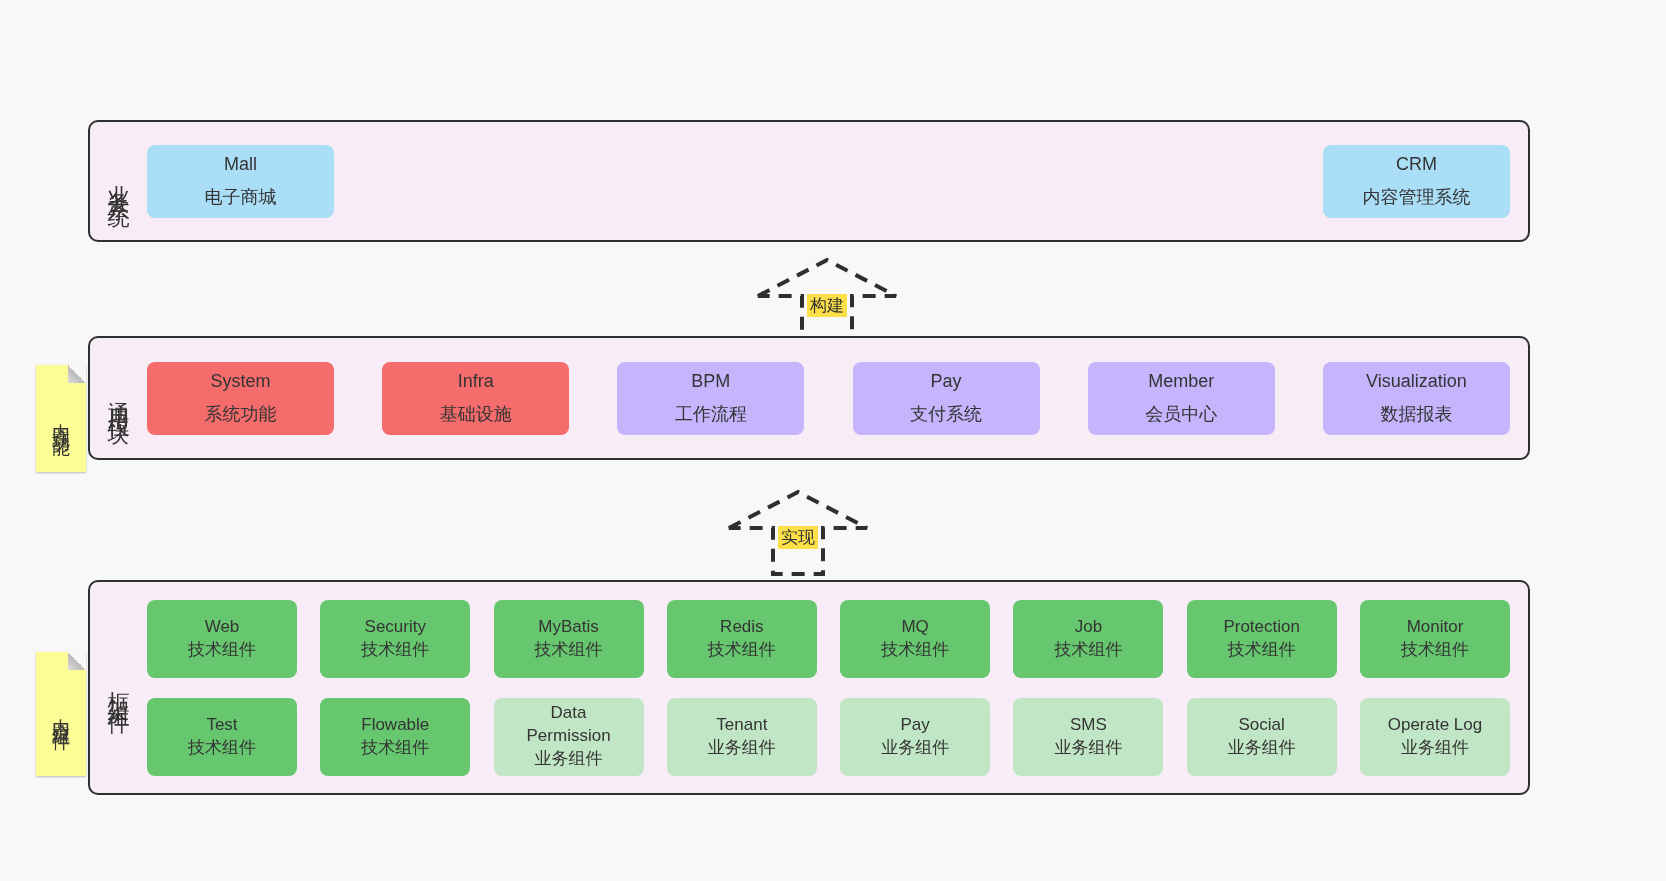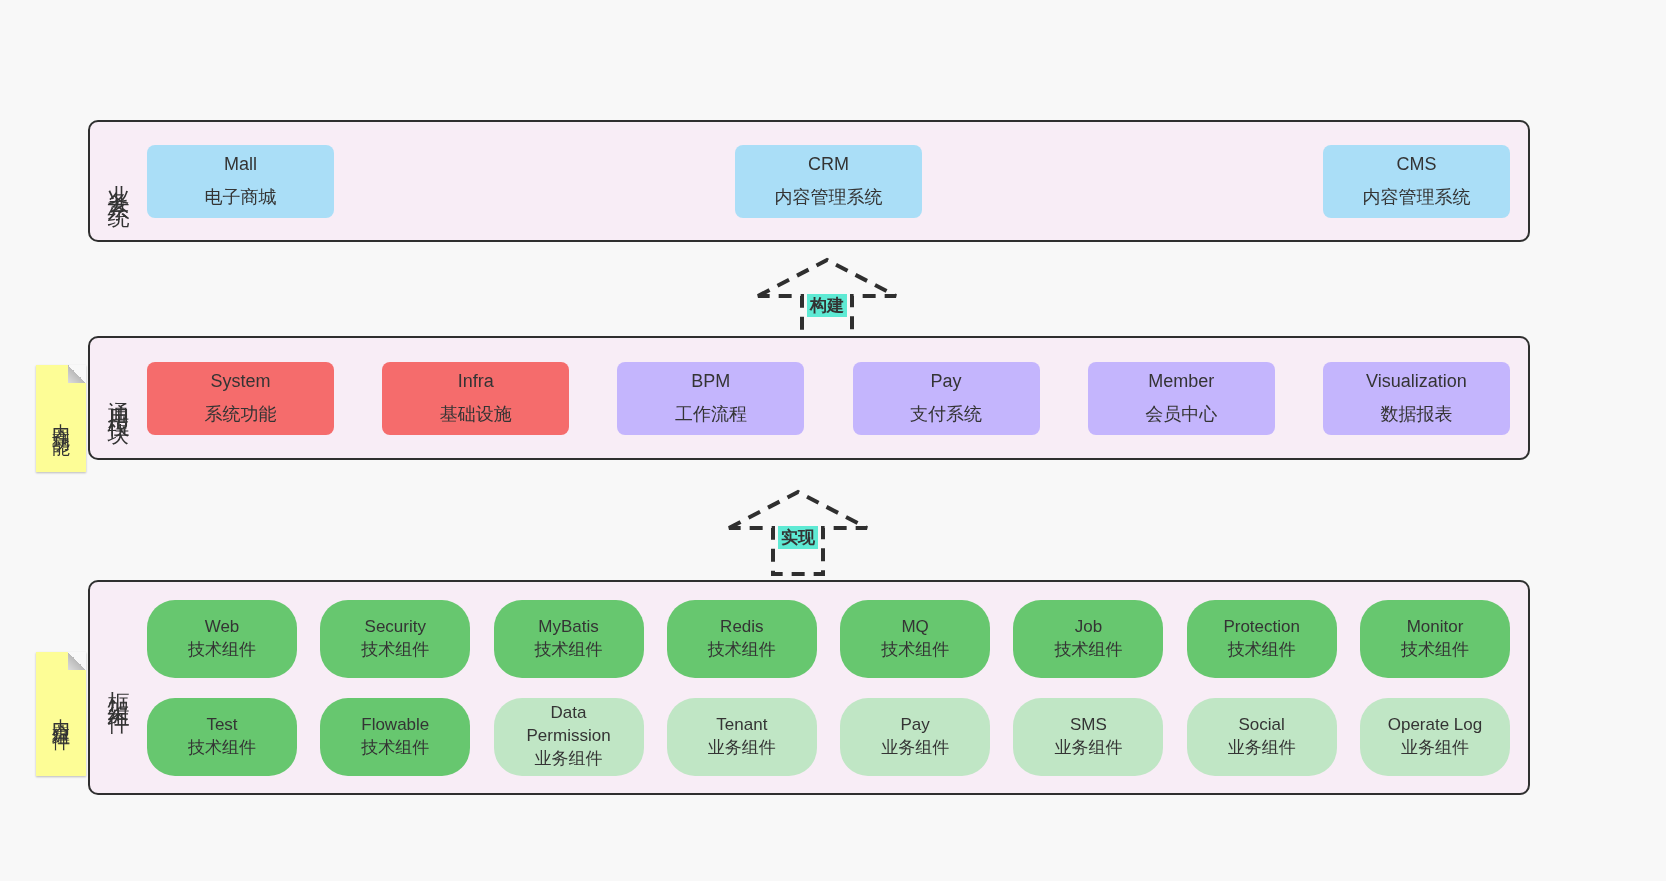--- a/index.html
+++ b/index.html
@@ -27,62 +27,58 @@
     flex:1;display:flex;flex-direction:column;justify-content:center;
     gap:20px;padding-right:18px;
   }
   .row8{display:flex;justify-content:space-between;}
   .box{
     border-radius:8px;display:flex;flex-direction:column;
     align-items:center;justify-content:center;
     text-align:center;font-size:18px;line-height:1.42;color:#343434;
   }
   .box6{width:187px;height:73px;gap:7px;}
-  .box8{width:150px;height:78px;font-size:17px;line-height:1.35;border-radius:28px;}
+  .box8{width:150px;height:78px;font-size:17px;line-height:1.35;}
   .blue{background:#aadef7;}
   .red{background:#f56c6c;}
   .pink{background:#c4b5fd;}
   .green{background:#67c76f;}
   .lgreen{background:#c0e6c5;}
   .sticky{
     position:absolute;left:36px;width:50px;background:#fdfd96;
     display:flex;align-items:center;justify-content:center;
     writing-mode:vertical-rl;text-orientation:upright;
     font-size:18px;letter-spacing:5px;color:#333;
     box-shadow:0 1px 2px rgba(0,0,0,.25);
   }
   .fold{
     position:absolute;top:0;right:0;width:18px;height:18px;
     background:linear-gradient(to bottom left,#f8f8f8 0%,#f8f8f8 50%,#b9b9b9 50%,#dddddd 100%);
   }
   .arrow{position:absolute;width:150px;height:92px;}
   .arrow svg{display:block;}
   .arrow-label{
     position:absolute;left:50%;top:40px;transform:translateX(-50%);
-    background:#5eead4;padding:0 3px;font-size:17px;color:#333;white-space:nowrap;font-weight:bold;
+    background:#fde047;padding:0 3px;font-size:17px;color:#333;white-space:nowrap;
   }
 </style>
 </head>
 <body>
 
 <div class="panel" style="top:120px;height:122px;">
   <div class="panel-label">业务系统</div>
   <div class="panel-body">
     <div class="box box6 blue">
       <span>Mall</span>
       <span>电子商城</span>
     </div>
     <div class="box box6 blue">
       <span>CRM</span>
       <span>内容管理系统</span>
     </div>
-    <div class="box box6 blue">
-      <span>CMS</span>
-      <span>内容管理系统</span>
-    </div>
   </div>
 </div>
 
 <div class="arrow" style="left:752px;top:254px;">
   <svg width="150" height="92" viewBox="0 0 150 92">
     <polygon points="6,42 75,6 144,42 100,42 100,88 50,88 50,42" fill="none" stroke="#2f2f2f" stroke-width="4" stroke-dasharray="13 9"></polygon>
   </svg>
   <span class="arrow-label">构建</span>
 </div>
 

